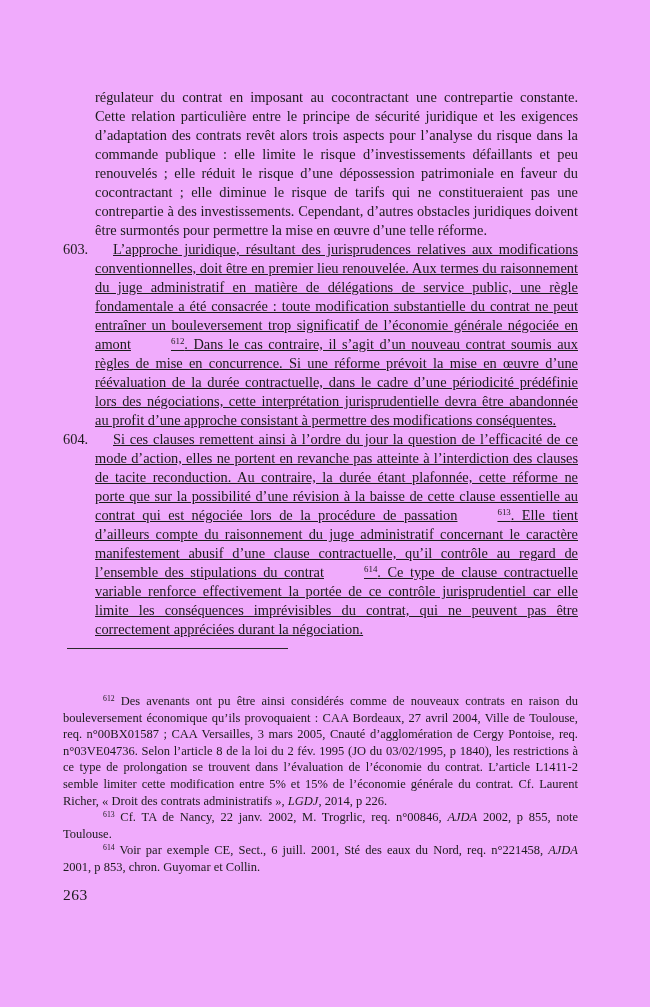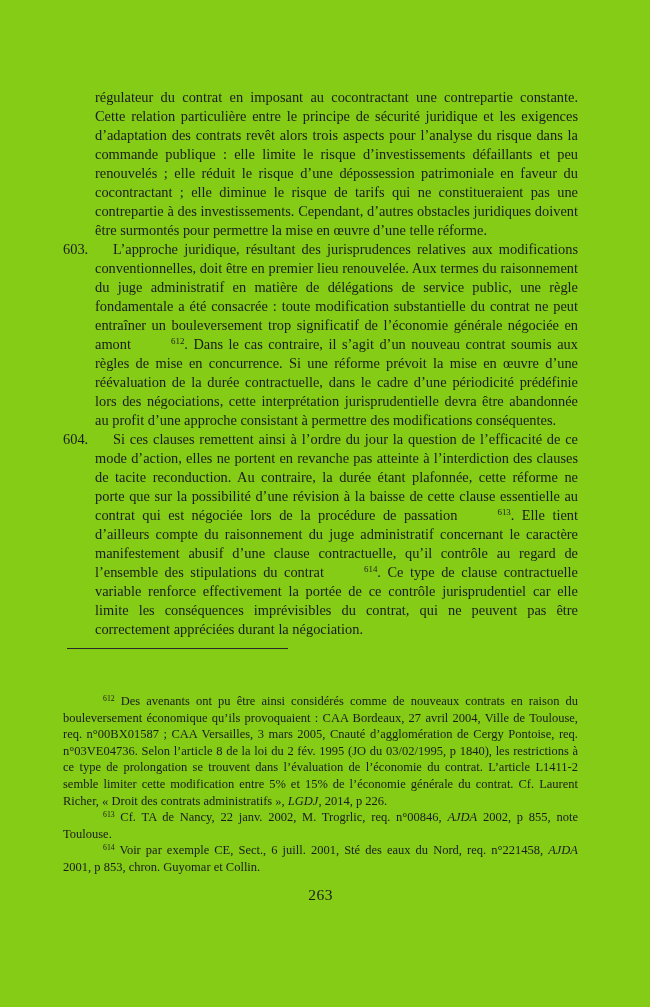--- a/index.html
+++ b/index.html
@@ -5,39 +5,40 @@
   html, body {
     margin: 0;
     padding: 0;
     background: #e9e9e9;
   }
   .page {
     position: relative;
     width: 650px;
     height: 1007px;
     margin: 0 auto;
-    background: #84cc16;
+    background: #f0abfc;
     color: #1b1b1b;
     font-family: "Liberation Serif", "DejaVu Serif", serif;
     box-sizing: border-box;
     padding: 88px 72px 0 63px;
     overflow: hidden;
   }
   .body-text {
     font-size: 14.4px;
     line-height: 19px;
     text-align: justify;
     hyphens: none;
   }
   .para {
     margin: 0 0 0 32px;
     position: relative;
   }
   .para.numbered {
     text-indent: 18px;
+    text-decoration: underline;
   }
   .para-number {
     position: absolute;
     left: -32px;
     top: 0;
     text-indent: 0;
   }
   .supref {
     font-size: 0.62em;
     line-height: 0;
@@ -59,21 +60,20 @@
     font-size: 12.5px;
     line-height: 16.6px;
     text-align: justify;
     hyphens: none;
     margin-top: 44px;
   }
   .footnote {
     margin: 0;
   }
   .page-number {
-    text-align: center;
     font-size: 15.5px;
     margin-top: 10px;
     letter-spacing: 0.5px;
   }
 </style>
 </head>
 <body>
 
 <div class="page">
 

